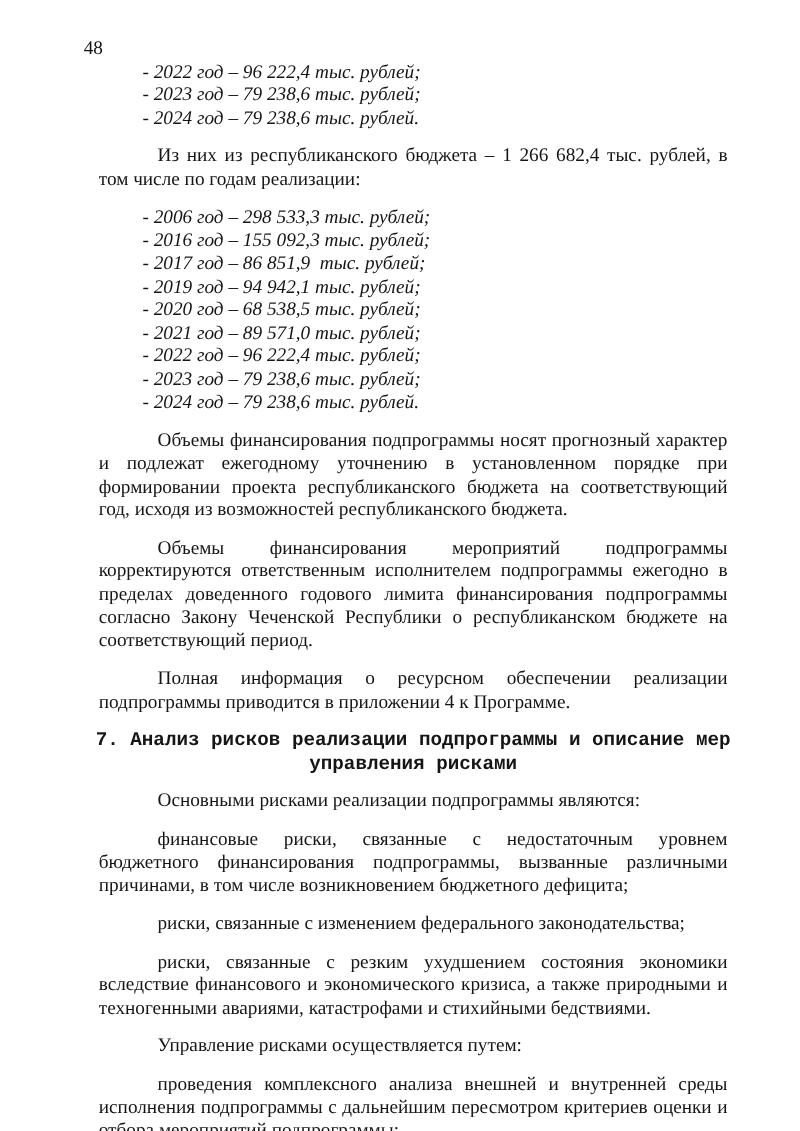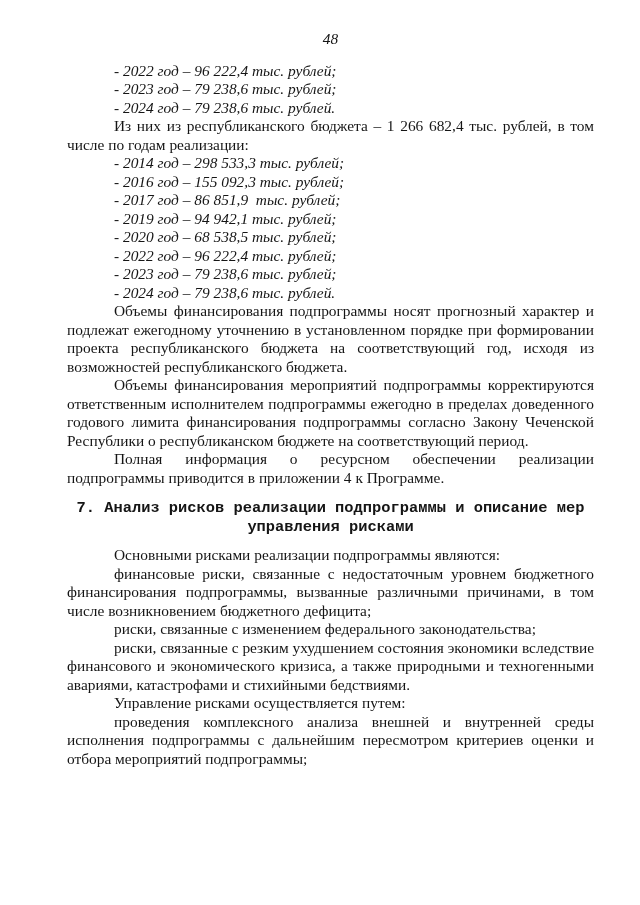--- a/index.html
+++ b/index.html
@@ -17,31 +17,29 @@
   .page {
     box-sizing: border-box;
     width: 640px;
     height: 905px;
     background: #ffffff;
     padding: 30px 46px 0 67px;
     font-size: 15.4px;
     line-height: 18.5px;
   }
   .page-number {
-    text-align: center;
-    margin-bottom: 13px;
-    font-style: italic;
+    text-align: left;
   }
   .budget-line {
     padding-left: 47px;
     white-space: pre-wrap;
     font-style: italic;
   }
   .para {
-    margin: 0;
+    margin: 12px;
     text-align: justify;
     text-indent: 47px;
   }
   .section-heading {
     font-weight: bold;
     text-align: center;
     margin: 12px 0 10px 0;
     font-family: Liberation Mono, monospace;
   }
   .section-heading div {
@@ -56,25 +54,26 @@
   <div class="page-number">48</div>
 
   <div>
 
     <div class="budget-line">- 2022 год – 96 222,4 тыс. рублей;</div>
     <div class="budget-line">- 2023 год – 79 238,6 тыс. рублей;</div>
     <div class="budget-line">- 2024 год – 79 238,6 тыс. рублей.</div>
 
     <p class="para">Из них из республиканского бюджета – 1 266 682,4 тыс. рублей, в том числе по годам реализации:</p>
 
-    <div class="budget-line">- 2014 год – 298 533,3 тыс. рублей;</div>
+    <div class="budget-line">- 2006 год – 298 533,3 тыс. рублей;</div>
     <div class="budget-line">- 2016 год – 155 092,3 тыс. рублей;</div>
     <div class="budget-line">- 2017 год – 86 851,9  тыс. рублей;</div>
     <div class="budget-line">- 2019 год – 94 942,1 тыс. рублей;</div>
     <div class="budget-line">- 2020 год – 68 538,5 тыс. рублей;</div>
+    <div class="budget-line">- 2021 год – 89 571,0 тыс. рублей;</div>
     <div class="budget-line">- 2022 год – 96 222,4 тыс. рублей;</div>
     <div class="budget-line">- 2023 год – 79 238,6 тыс. рублей;</div>
     <div class="budget-line">- 2024 год – 79 238,6 тыс. рублей.</div>
 
     <p class="para">Объемы финансирования подпрограммы носят прогнозный характер и подлежат ежегодному уточнению в установленном порядке при формировании проекта республиканского бюджета на соответствующий год, исходя из возможностей республиканского бюджета.</p>
 
     <p class="para">Объемы финансирования мероприятий подпрограммы корректируются ответственным исполнителем подпрограммы ежегодно в пределах доведенного годового лимита финансирования подпрограммы согласно Закону Чеченской Республики о республиканском бюджете на соответствующий период.</p>
 
     <p class="para">Полная информация о ресурсном обеспечении реализации подпрограммы приводится в приложении 4 к Программе.</p>
 

